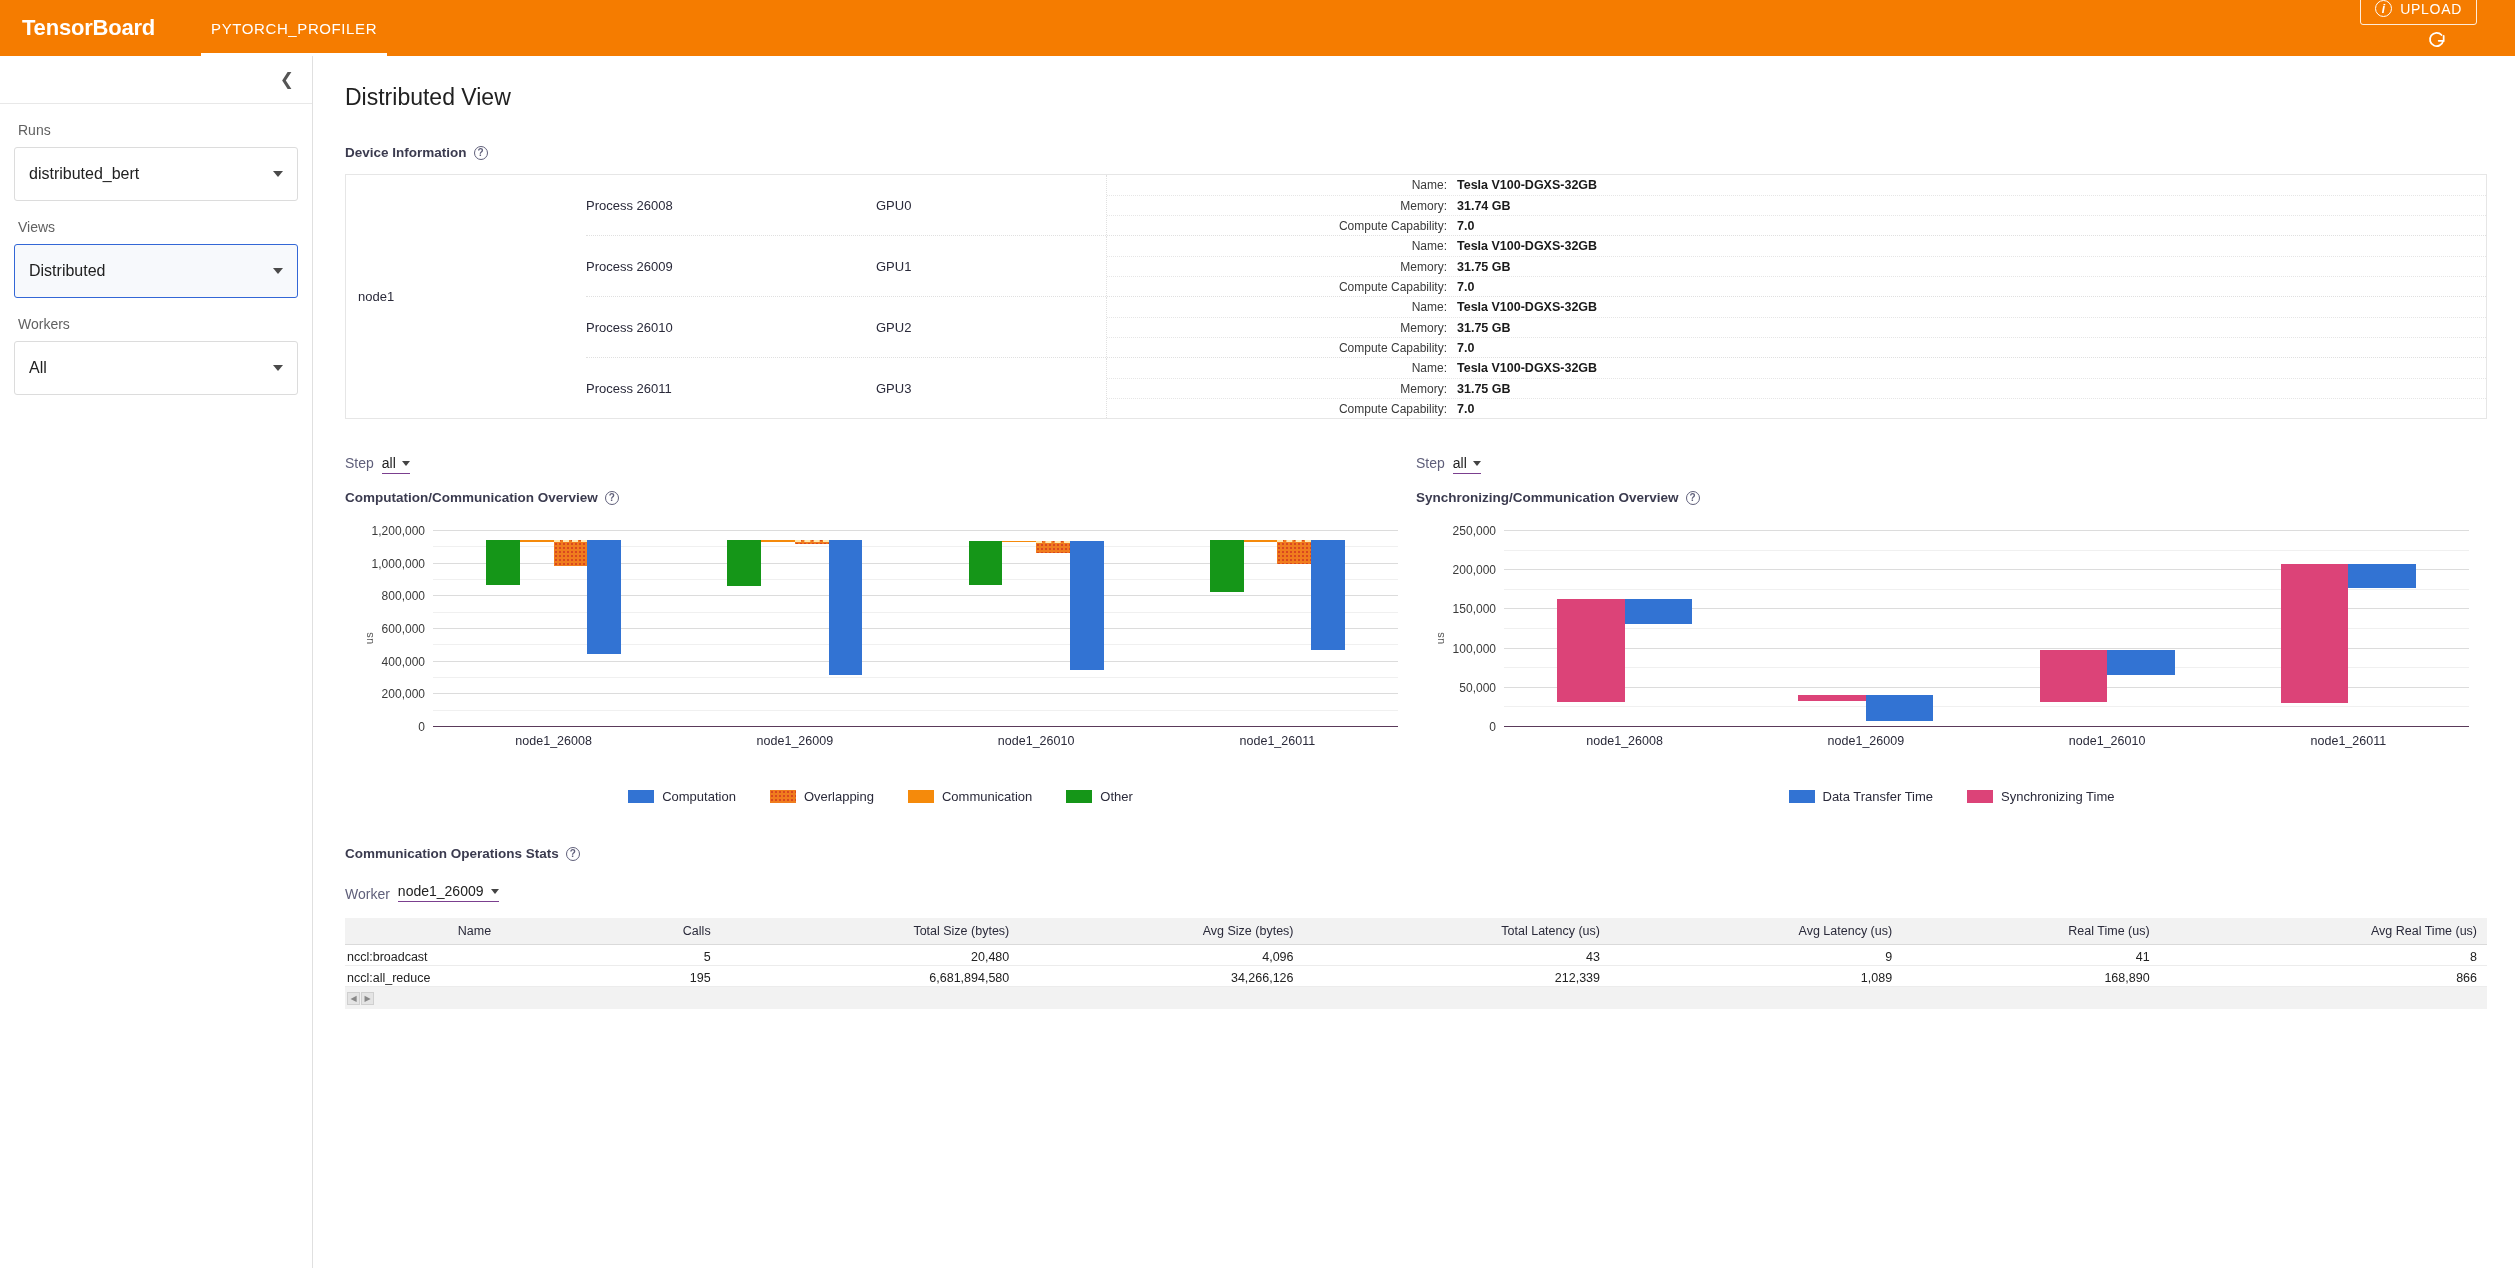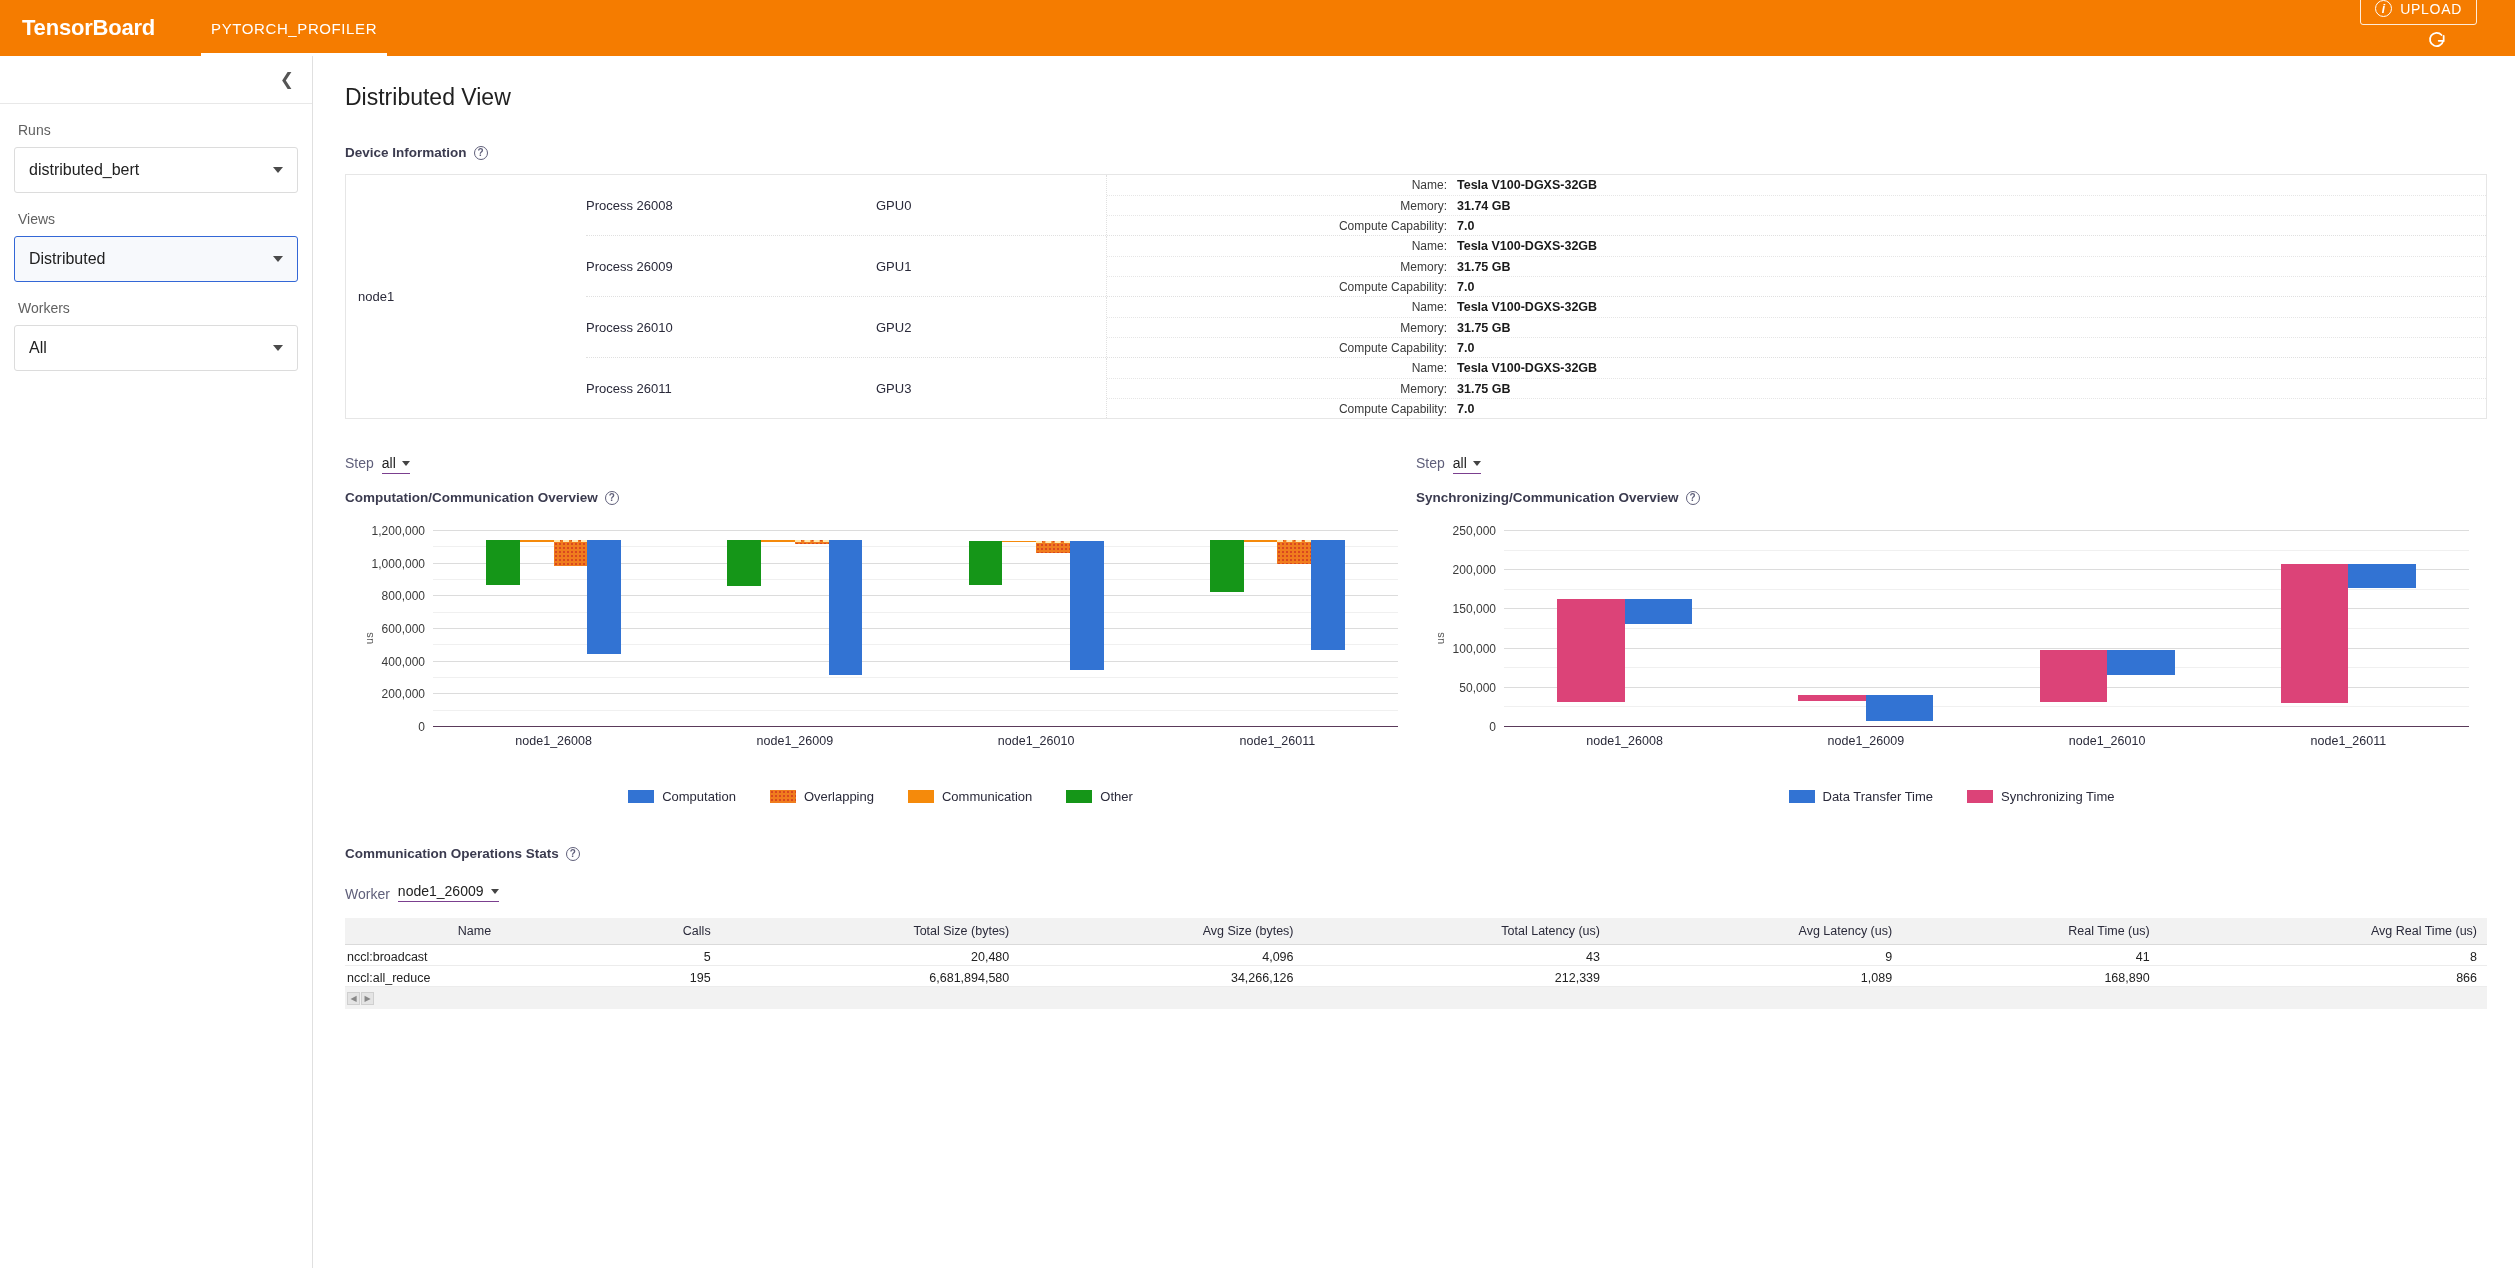--- a/index.html
+++ b/index.html
@@ -66,21 +66,21 @@
     border-right:1px solid #e0e0e0; position:relative;
   }
   .sb-collapse-row {
     height: 48px; display:flex; align-items:center; justify-content:flex-end;
     padding-right: 18px; border-bottom:1px solid #e8e8e8;
   }
   .chev-left { color:#555; font-size:17px; cursor:pointer; line-height:1;}
   .sb-section { padding: 0 14px; }
   .sb-label { font-size:14px; color:#616161; margin: 18px 0 9px 4px; }
   .sb-select {
-    height: 46px; border:1px solid #dcdcdc; border-radius:3px;
+    height: 54px; border:1px solid #dcdcdc; border-radius:3px;
     display:flex;align-items:center;justify-content:space-between;
     padding: 0 14px; font-size:16px; color:#212121; cursor:pointer; background:#fff;
   }
   .sb-select.focused { border:1px solid #3367d6; background:#f7f9fc; }
   .caret-dk { width:0;height:0;border-left:5px solid transparent;border-right:5px solid transparent;border-top:6px solid #4a4a4a;}
 
   
   .main { flex:1; overflow:hidden; background:#fff; position:relative; padding: 0 0 0 0;}
   .page-title { font-size:23px; color:#212121; margin: 28px 0 0 32px; font-weight:400;}
   .content { padding: 0 28px 0 32px; }

